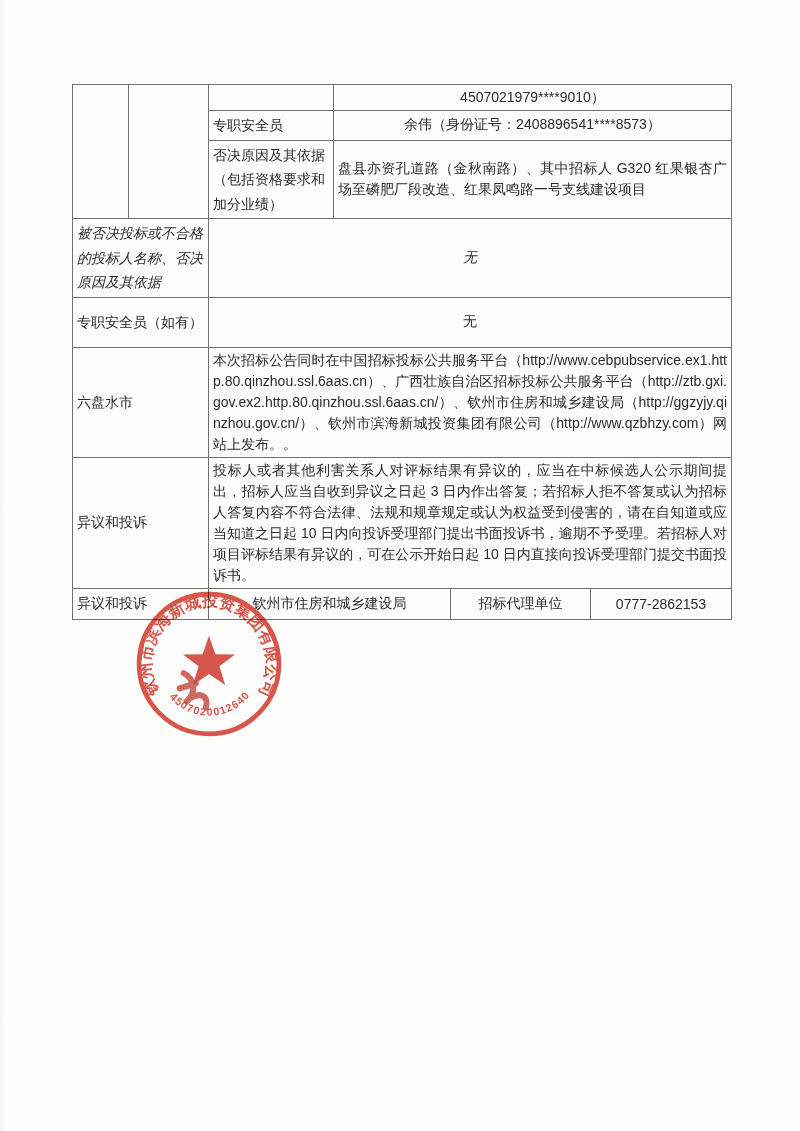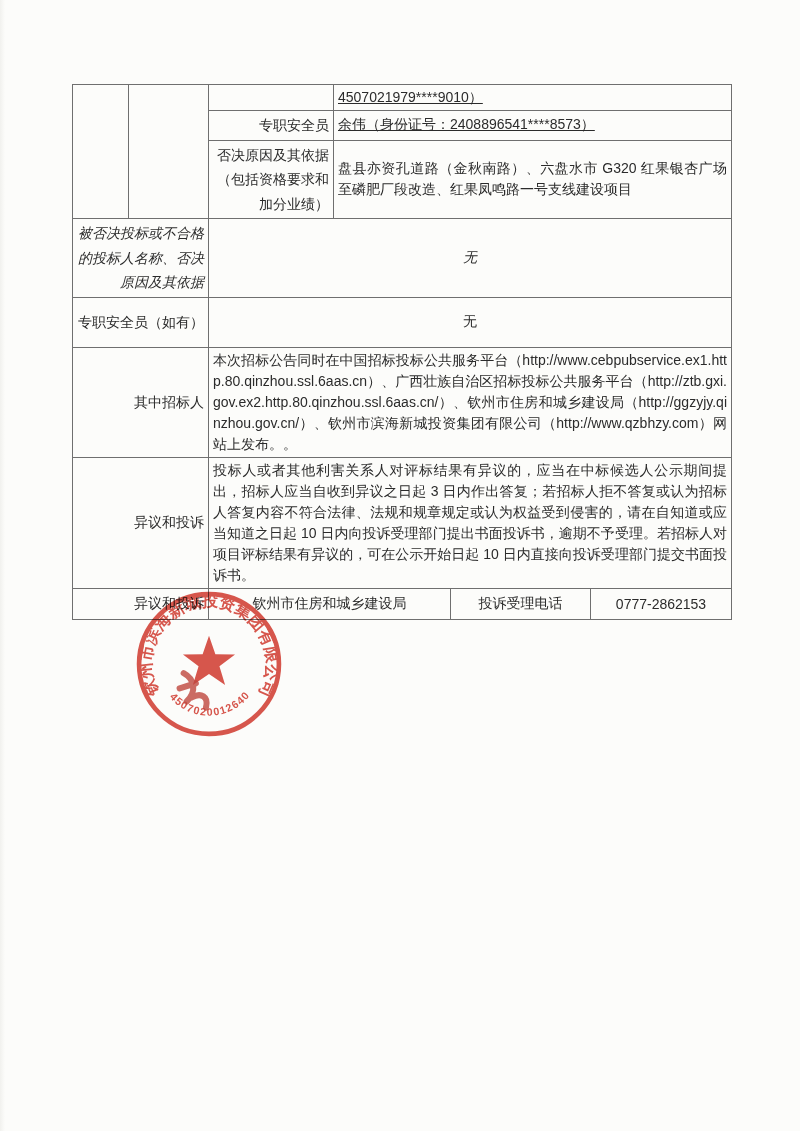--- a/index.html
+++ b/index.html
@@ -17,22 +17,22 @@
     position:absolute;left:72px;top:84px;
     width:659px;border-collapse:collapse;table-layout:fixed;
     font-size:14px;
   }
   table.doc td{
     border:1px solid #6f6f6f;
     vertical-align:middle;
     padding:2px 4px;
     color:#2b2b2b;
   }
-  td.lab{text-align:right;line-height:1.75;padding:2px 6px;}
-  td.val{text-align:left;padding:2px 10px;text-decoration:underline;}
+  td.lab{text-align:left;line-height:1.75;padding:2px 6px;}
+  td.val{text-align:center;padding:2px 10px;}
   td.center{text-align:center;}
   td.para{
     text-align:justify;
     line-height:21px;
     padding:5px 10px;
     word-break:break-all;
   }
   tr.r1{height:26px;} tr.r2{height:23px;} tr.r3{height:64px;}
   tr.r4{height:65px;font-style:italic;} tr.r5{height:50px;} tr.r6{height:107px;}
   tr.r7{height:126px;} tr.r8{height:31px;}
@@ -70,42 +70,42 @@
         <td rowspan="3"></td>
         <td></td>
         <td colspan="3" class="val">4507021979****9010）</td>
       </tr>
       <tr class="r2">
         <td class="lab">专职安全员</td>
         <td colspan="3" class="val">余伟（身份证号：2408896541****8573）</td>
       </tr>
       <tr class="r3">
         <td class="lab">否决原因及其依据（包括资格要求和加分业绩）</td>
-        <td colspan="3" class="para">盘县亦资孔道路（金秋南路）、六盘水市 G320 红果银杏广场至磷肥厂段改造、红果凤鸣路一号支线建设项目</td>
+        <td colspan="3" class="para">盘县亦资孔道路（金秋南路）、其中招标人 G320 红果银杏广场至磷肥厂段改造、红果凤鸣路一号支线建设项目</td>
       </tr>
       <tr class="r4">
         <td colspan="2" class="lab">被否决投标或不合格的投标人名称、否决原因及其依据</td>
         <td colspan="4" class="center">无</td>
       </tr>
       <tr class="r5">
         <td colspan="2" class="lab">专职安全员（如有）</td>
         <td colspan="4" class="center">无</td>
       </tr>
       <tr class="r6">
-        <td colspan="2" class="lab">其中招标人</td>
+        <td colspan="2" class="lab">六盘水市</td>
         <td colspan="4" class="para">本次招标公告同时在中国招标投标公共服务平台（http://www.cebpubservice.ex1.http.80.qinzhou.ssl.6aas.cn）、广西壮族自治区招标投标公共服务平台（http://ztb.gxi.gov.ex2.http.80.qinzhou.ssl.6aas.cn/）、钦州市住房和城乡建设局（http://ggzyjy.qinzhou.gov.cn/）、钦州市滨海新城投资集团有限公司（http://www.qzbhzy.com）网站上发布。。</td>
       </tr>
       <tr class="r7">
         <td colspan="2" class="lab">异议和投诉</td>
         <td colspan="4" class="para">投标人或者其他利害关系人对评标结果有异议的，应当在中标候选人公示期间提出，招标人应当自收到异议之日起 3 日内作出答复；若招标人拒不答复或认为招标人答复内容不符合法律、法规和规章规定或认为权益受到侵害的，请在自知道或应当知道之日起 10 日内向投诉受理部门提出书面投诉书，逾期不予受理。若招标人对项目评标结果有异议的，可在公示开始日起 10 日内直接向投诉受理部门提交书面投诉书。</td>
       </tr>
       <tr class="r8">
         <td colspan="2" class="lab">异议和投诉</td>
         <td colspan="2" class="center">钦州市住房和城乡建设局</td>
-        <td class="center">投诉受理电话</td>
+        <td class="center">招标代理单位</td>
         <td class="center">0777-2862153</td>
       </tr>
     </tbody>
   </table>
 
 
   <div class="stamp">
     <svg viewBox="0 0 150 150">
       <defs>
         <path id="arcTop" d="M 25.6 103.5 A 57 57 0 1 1 124.4 103.5" fill="none"></path>

